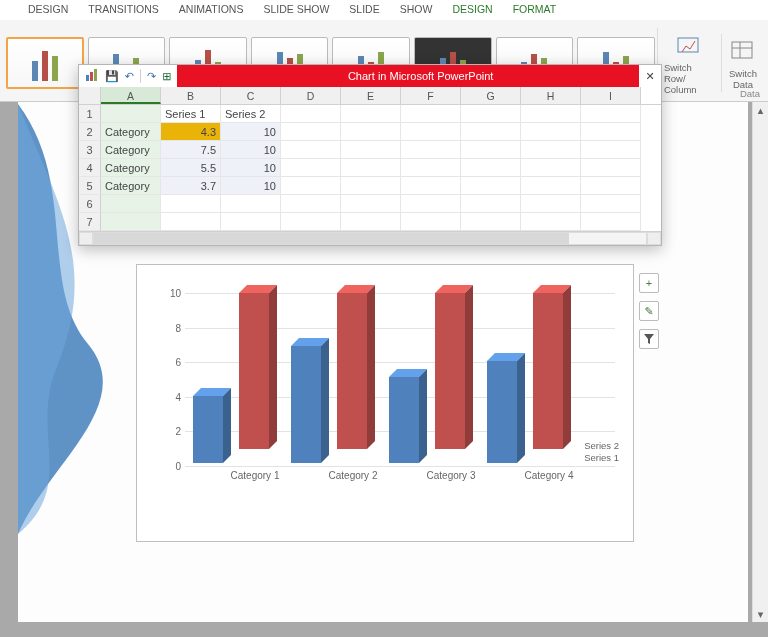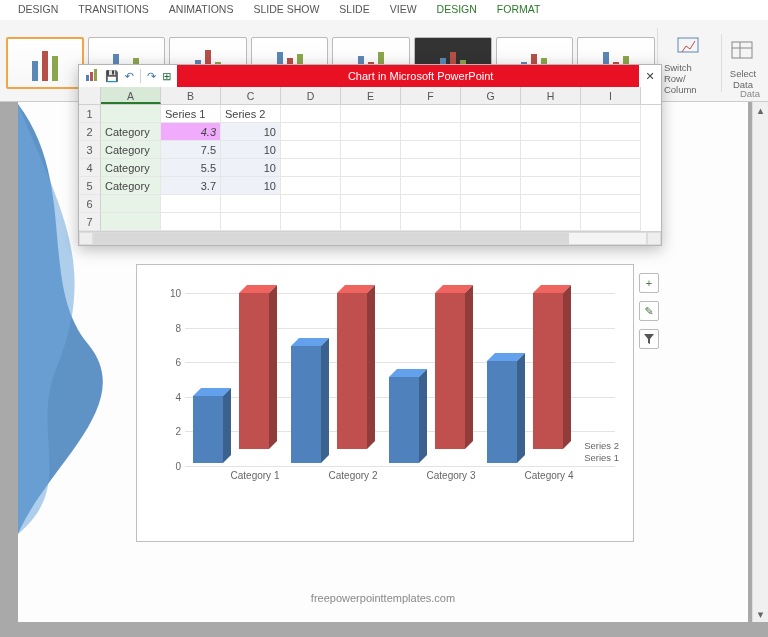--- a/index.html
+++ b/index.html
@@ -1,19 +1,19 @@
 <!DOCTYPE html>
 <html><head>
 <meta charset="utf-8">
 <style>
   * { box-sizing: border-box; margin: 0; padding: 0; }
   body { font-family: "Segoe UI", Tahoma, sans-serif; font-size: 11px; color: #444; background: #fff; width: 768px; height: 637px; overflow: hidden; position: relative; }
 
   
-  .ribbon-tabs { display: flex; height: 20px; background: #fff; padding-left: 8px; }
+  .ribbon-tabs { display: flex; height: 20px; background: #fff; padding-left: 18px; }
   .ribbon-tab { padding: 3px 10px; font-size: 10.5px; color: #555; cursor: pointer; }
   .ribbon-tab.active { color: #1a7a3e; }
   .ribbon-tab.context { color: #2b7a2b; }
 
   
   .ribbon-body { height: 82px; background: #f5f5f5; border-bottom: 1px solid #ccc; display: flex; align-items: center; padding: 4px 4px 0 4px; position: relative; }
   .style-gallery { display: flex; gap: 4px; padding: 2px; overflow: hidden; width: 668px; }
   .style-thumb { width: 78px; height: 52px; background: linear-gradient(#fff,#f7f7f7); border: 1px solid #bbb; border-radius: 2px; display: flex; align-items: flex-end; justify-content: center; gap: 4px; padding: 6px; cursor: pointer; }
   .style-thumb.sel { border: 2px solid #f2a546; }
   .style-thumb .mini { width: 6px; background: #5b87b4; }
@@ -79,21 +79,21 @@
 </style>
 </head>
 <body>
 
 <div class="ribbon-tabs">
   <div class="ribbon-tab"><span>DESIGN</span></div>
   <div class="ribbon-tab"><span>TRANSITIONS</span></div>
   <div class="ribbon-tab"><span>ANIMATIONS</span></div>
   <div class="ribbon-tab"><span>SLIDE SHOW</span></div>
   <div class="ribbon-tab"><span>SLIDE</span></div>
-  <div class="ribbon-tab"><span>VIEW</span></div>
+  <div class="ribbon-tab"><span>SHOW</span></div>
   <div class="ribbon-tab active context"><span>DESIGN</span></div>
   <div class="ribbon-tab context"><span>FORMAT</span></div>
 </div>
 
 <div class="ribbon-body">
   <div class="style-gallery">
     <div class="style-thumb sel">
         <div class="mini" style="height:20px"></div>
         <div class="mini r" style="height:30px"></div>
         <div class="mini g" style="height:25px"></div>
@@ -145,21 +145,21 @@
 Column</span>
   </div>
   <div class="ribbon-group">
     <div class="rg-icon">
         <svg width="26" height="22">
           <rect x="2" y="2" width="20" height="16" fill="none" stroke="#888"></rect>
           <line x1="2" y1="8" x2="22" y2="8" stroke="#888"></line>
           <line x1="10" y1="2" x2="10" y2="18" stroke="#888"></line>
         </svg>
       </div>
-    <span style="white-space:pre-line;text-align:center">Select
+    <span style="white-space:pre-line;text-align:center">Switch
 Data</span>
   </div>
   <div style="position:absolute;right:8px;bottom:2px;font-size:9.5px;color:#888">Data</div>
 </div>
 
 <div class="workspace">
   <div class="slide-canvas">
     <div class="slide-deco">
       <svg width="150" height="430">
           <path d="M0 0 C60 80 20 180 70 240 C120 300 30 360 0 430 Z" fill="#2a6fb3" opacity=".75"></path>
@@ -249,21 +249,20 @@
             <span>Category 1</span>
             <span>Category 2</span>
             <span>Category 3</span>
             <span>Category 4</span>
           </div>
         <div class="depth-lbl" style="bottom:30px">Series 2</div>
         <div class="depth-lbl" style="bottom:18px">Series 1</div>
       </div>
     </div>
 
-    <div class="attribution">freepowerpointtemplates.com</div>
   </div>
   <div class="scrollv">
     <div class="up">▴</div>
     <div style="flex:1"></div>
     <div class="dn" style="position:absolute;bottom:0;width:100%">▾</div>
   </div>
 </div>
 
 <div class="excel-win">
   <div style="display:flex;">
@@ -306,21 +305,21 @@
         <div class="cell"></div>
         <div class="cell"></div>
         <div class="cell"></div>
         <div class="cell"></div>
         <div class="cell"></div>
         <div class="cell"></div>
       </div>
       <div class="grow">
         <div class="rlbl">2</div>
         <div class="cell selA" style="background: rgb(232, 243, 232);">Category 1</div>
-        <div class="cell num" style="background: #f0abfc; font-style: italic;">4.3</div>
+        <div class="cell num" style="background: #eab308;">4.3</div>
         <div class="cell num" style="background: rgb(238, 241, 247);">10</div>
         <div class="cell"></div>
         <div class="cell"></div>
         <div class="cell"></div>
         <div class="cell"></div>
         <div class="cell"></div>
         <div class="cell"></div>
       </div>
       <div class="grow">
         <div class="rlbl">3</div>

